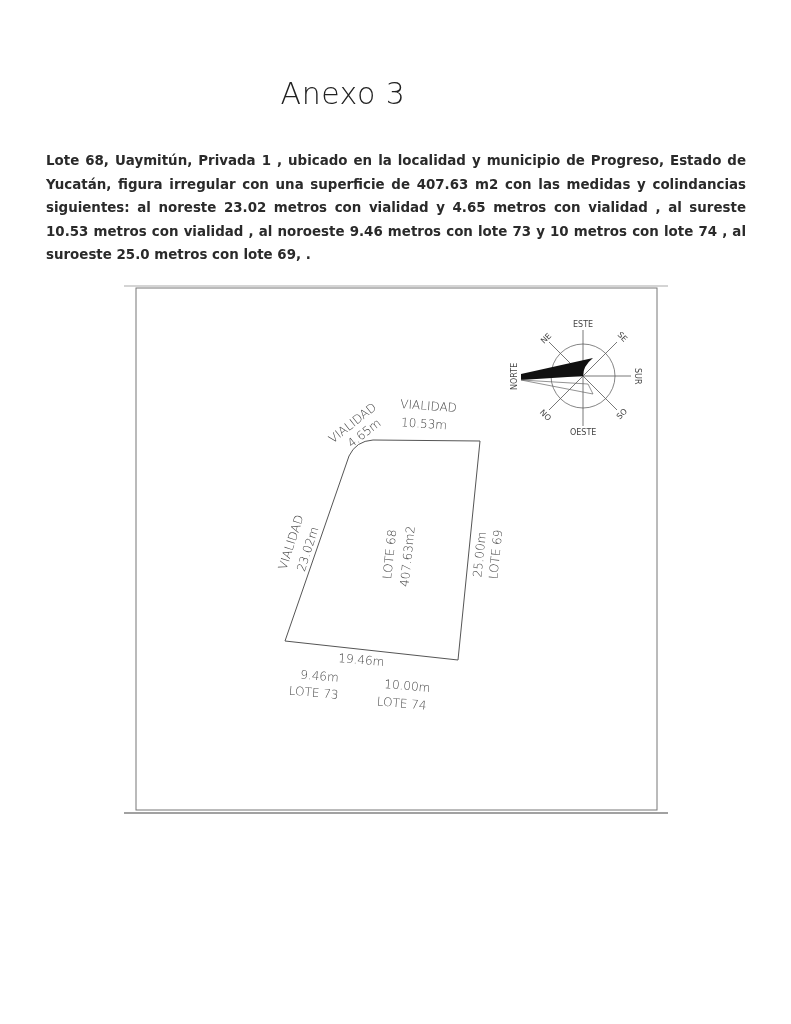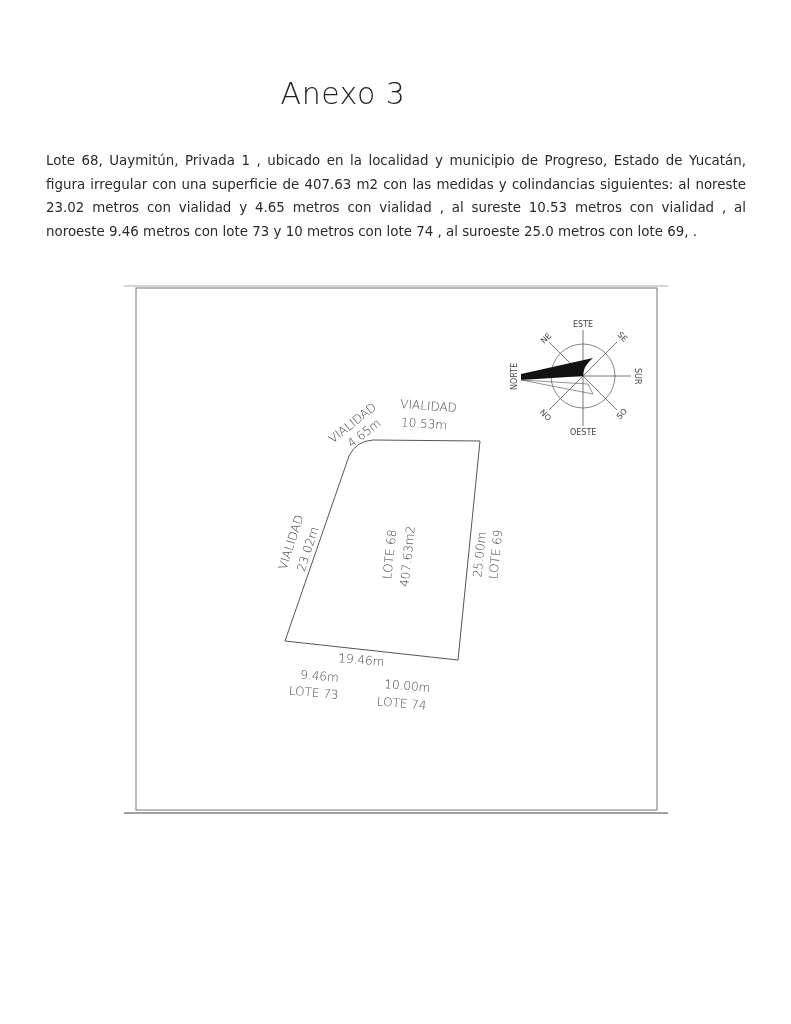--- a/index.html
+++ b/index.html
@@ -2,21 +2,21 @@
 <html><head>
   <meta charset="utf-8">
   <style>
     html, body { margin: 0; padding: 0; background: #ffffff; }
     body { width: 791px; height: 1024px; position: relative; overflow: hidden;
            font-family: "DejaVu Sans", sans-serif; color: #1a1a1a; }
     .title { position: absolute; top: 76px; left: 0; width: 686px; text-align: center;
              font-size: 30px; font-weight: 300; letter-spacing: 0.5px; color: #222; }
     .desc { position: absolute; top: 149px; left: 46px; width: 700px;
             font-size: 13.4px; line-height: 23.5px; text-align: justify; color: #2a2a2a;
-            font-weight: 400; }
+            font-weight: 700; }
     .plan { position: absolute; left: 0; top: 0; width: 791px; height: 1024px; }
     .cad-text { font-family: "DejaVu Sans", sans-serif; font-size: 12px; fill: #444; font-weight: 300; }
     .cad-small { font-family: "DejaVu Sans", sans-serif; font-size: 8px; fill: #444; }
   </style>
 </head>
 <body>
 
 <div class="title">Anexo 3</div>
 <div class="desc">Lote 68, Uaymitún, Privada 1 , ubicado en la localidad y municipio de Progreso, Estado de Yucatán, figura irregular con una superficie de 407.63 m2 con las medidas y colindancias siguientes: al noreste 23.02 metros con vialidad y 4.65 metros con vialidad , al sureste 10.53 metros con vialidad , al noroeste 9.46 metros con lote 73 y 10 metros con lote 74 , al suroeste 25.0 metros con lote 69, .</div>
 

